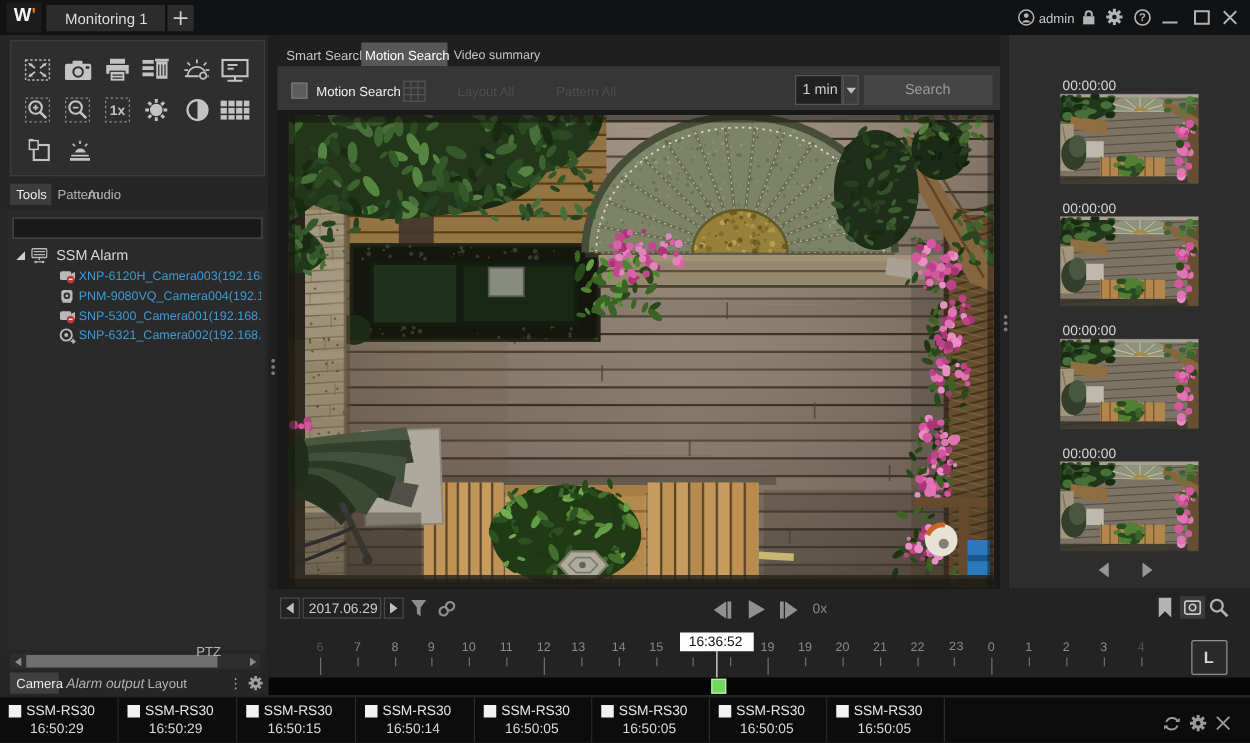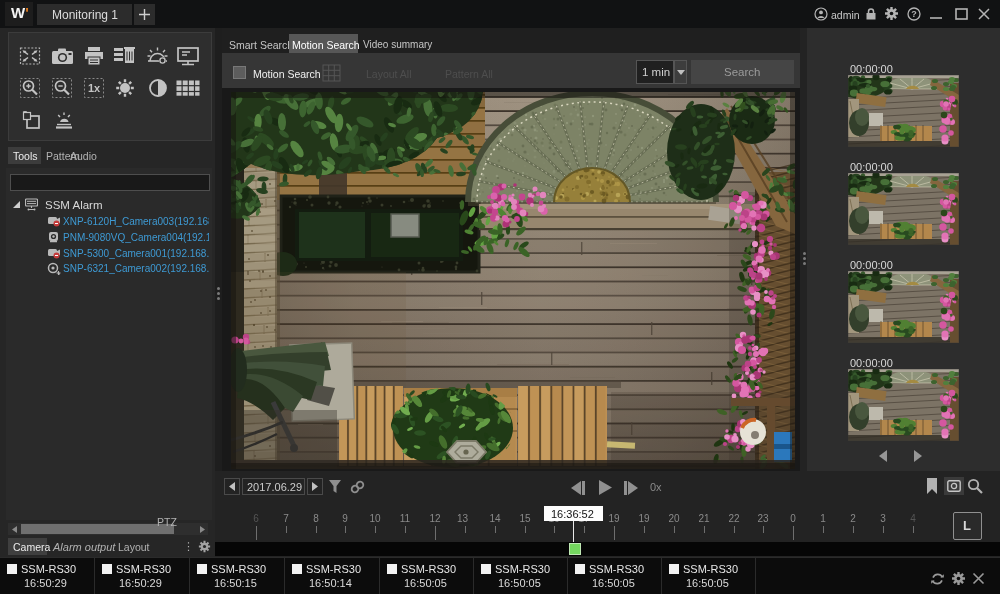--- a/index.html
+++ b/index.html
@@ -2885,21 +2885,21 @@
 <div class="txt" style="left:606px;top:513px;width:16px;text-align:center;font-size:10px;color:#8a8a8a;">19</div>
 <div class="a" style="left:614px;top:526px;width:1px;height:14px;background:#6e6e6e;"></div>
 <div class="txt" style="left:636px;top:513px;width:16px;text-align:center;font-size:10px;color:#8a8a8a;">19</div>
 <div class="a" style="left:644px;top:526px;width:1px;height:7px;background:#6e6e6e;"></div>
 <div class="txt" style="left:666px;top:513px;width:16px;text-align:center;font-size:10px;color:#8a8a8a;">20</div>
 <div class="a" style="left:674px;top:526px;width:1px;height:7px;background:#6e6e6e;"></div>
 <div class="txt" style="left:696px;top:513px;width:16px;text-align:center;font-size:10px;color:#8a8a8a;">21</div>
 <div class="a" style="left:704px;top:526px;width:1px;height:7px;background:#6e6e6e;"></div>
 <div class="txt" style="left:726px;top:513px;width:16px;text-align:center;font-size:10px;color:#8a8a8a;">22</div>
 <div class="a" style="left:734px;top:526px;width:1px;height:7px;background:#6e6e6e;"></div>
-<div class="txt" style="left:755px;top:513px;width:16px;text-align:center;font-size:10px;color:#8a8a8a;">23</div>
+<div class="txt" style="left:755px;top:513px;width:16px;text-align:right;font-size:10px;color:#8a8a8a;font-family:Liberation Mono, monospace;">23</div>
 <div class="a" style="left:763px;top:526px;width:1px;height:7px;background:#6e6e6e;"></div>
 <div class="txt" style="left:785px;top:513px;width:16px;text-align:center;font-size:10px;color:#8a8a8a;">0</div>
 <div class="a" style="left:793px;top:526px;width:1px;height:14px;background:#6e6e6e;"></div>
 <div class="txt" style="left:815px;top:513px;width:16px;text-align:center;font-size:10px;color:#8a8a8a;">1</div>
 <div class="a" style="left:823px;top:526px;width:1px;height:7px;background:#6e6e6e;"></div>
 <div class="txt" style="left:845px;top:513px;width:16px;text-align:center;font-size:10px;color:#8a8a8a;">2</div>
 <div class="a" style="left:853px;top:526px;width:1px;height:7px;background:#6e6e6e;"></div>
 <div class="txt" style="left:875px;top:513px;width:16px;text-align:center;font-size:10px;color:#8a8a8a;">3</div>
 <div class="a" style="left:883px;top:526px;width:1px;height:7px;background:#6e6e6e;"></div>
 <div class="txt" style="left:905px;top:513px;width:16px;text-align:center;font-size:10px;color:#555555;">4</div>

